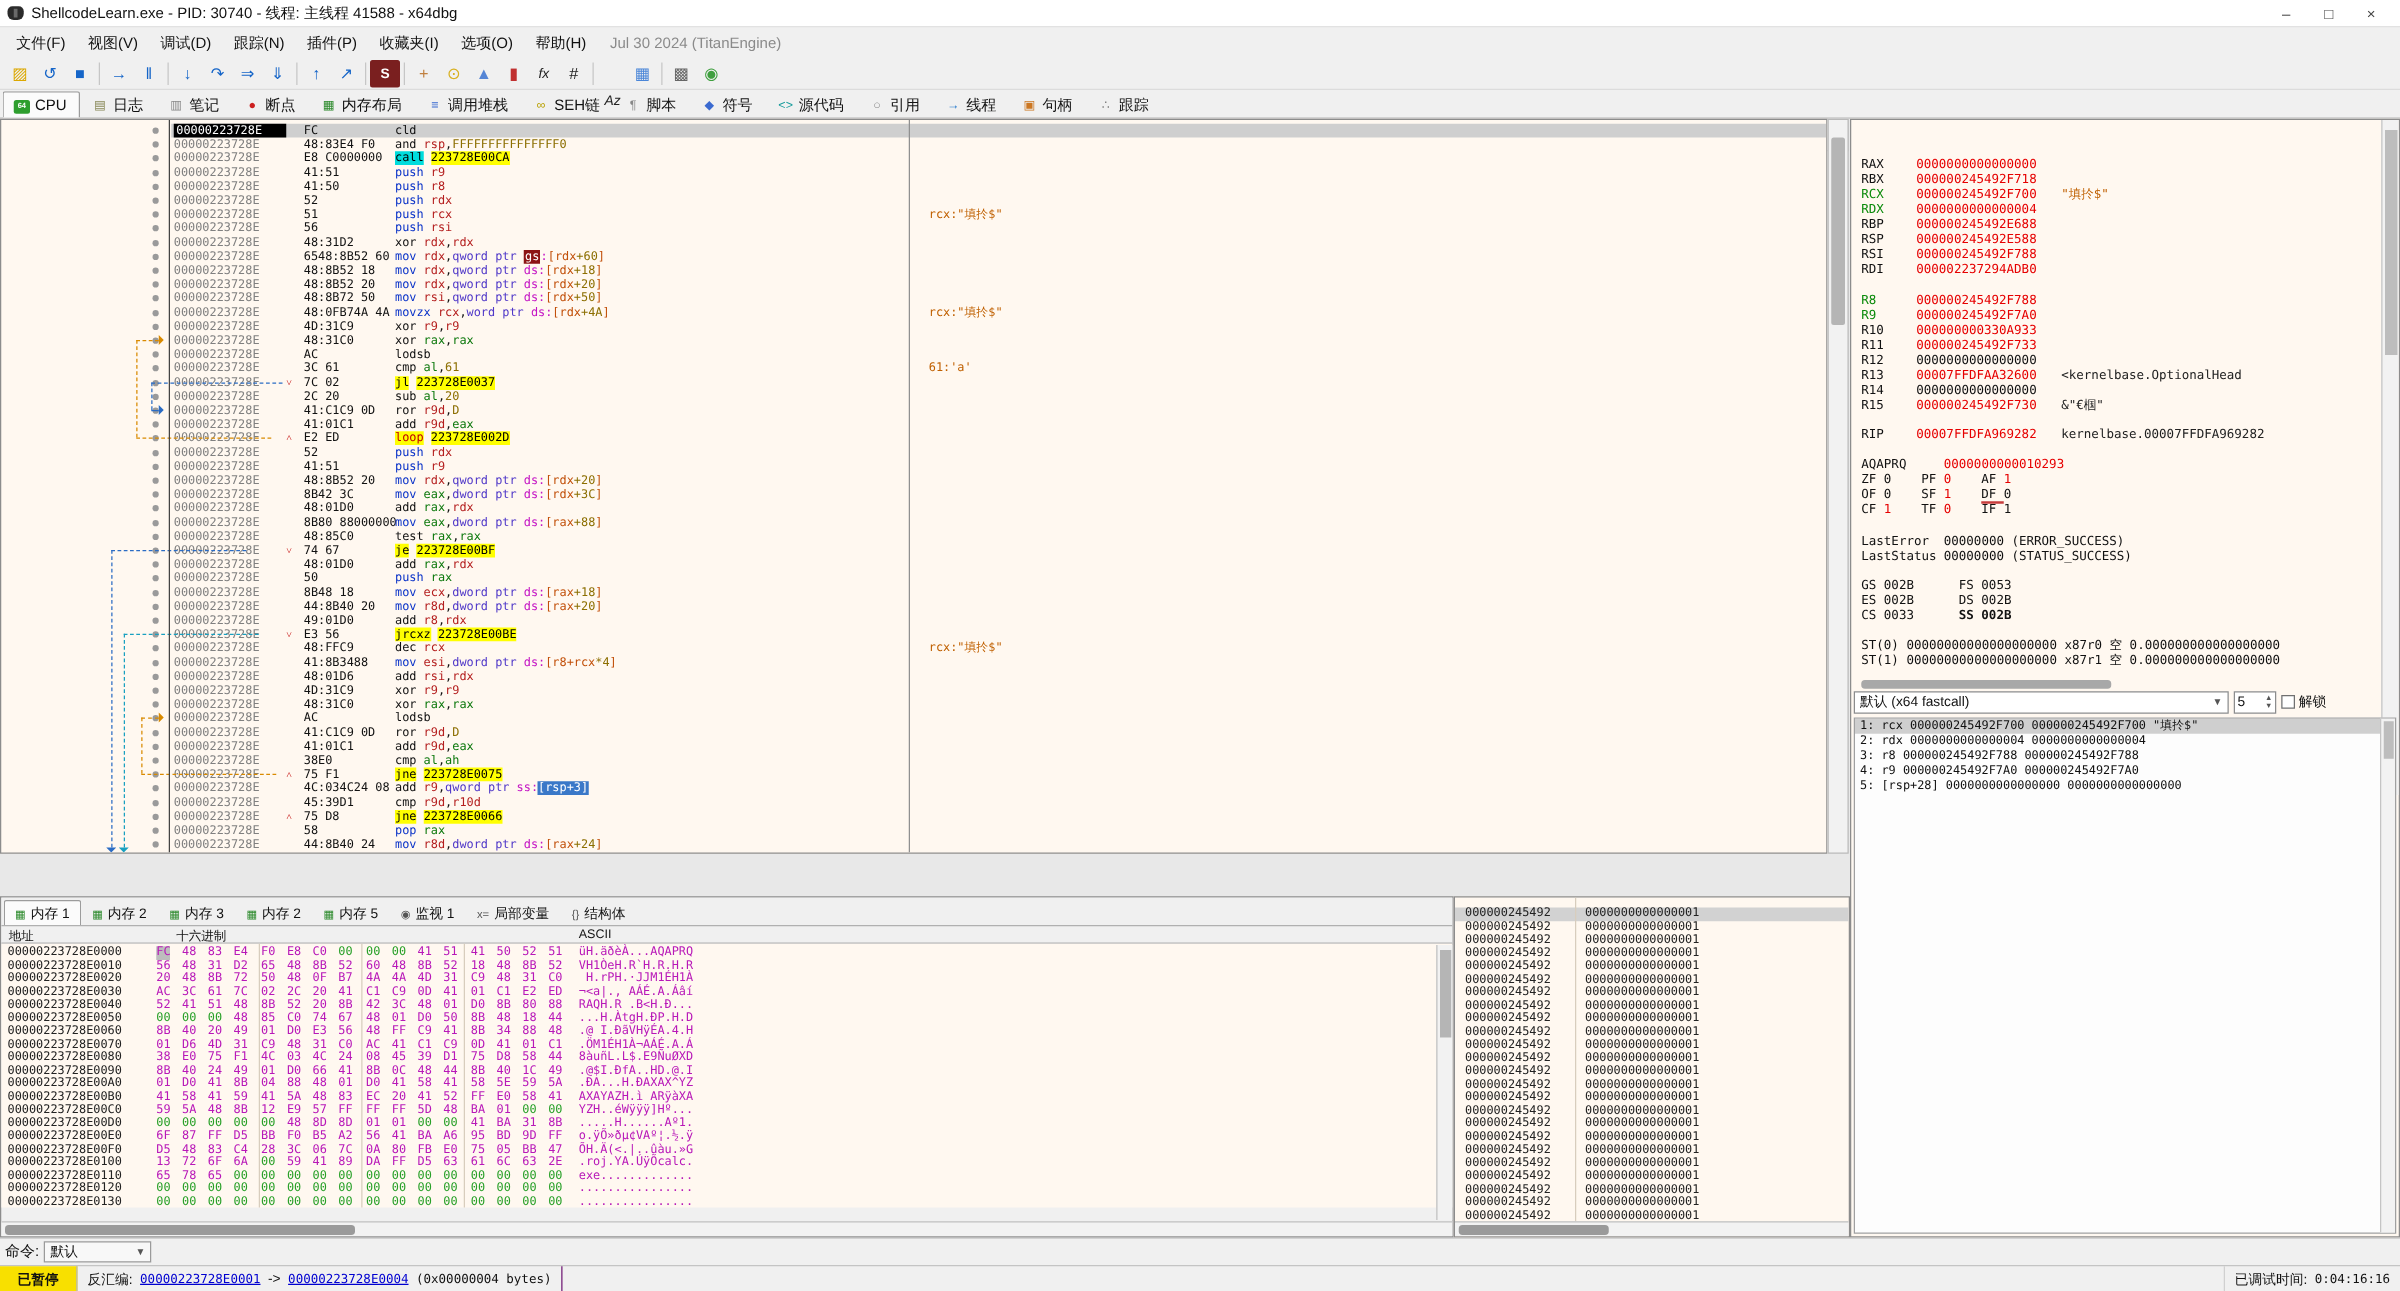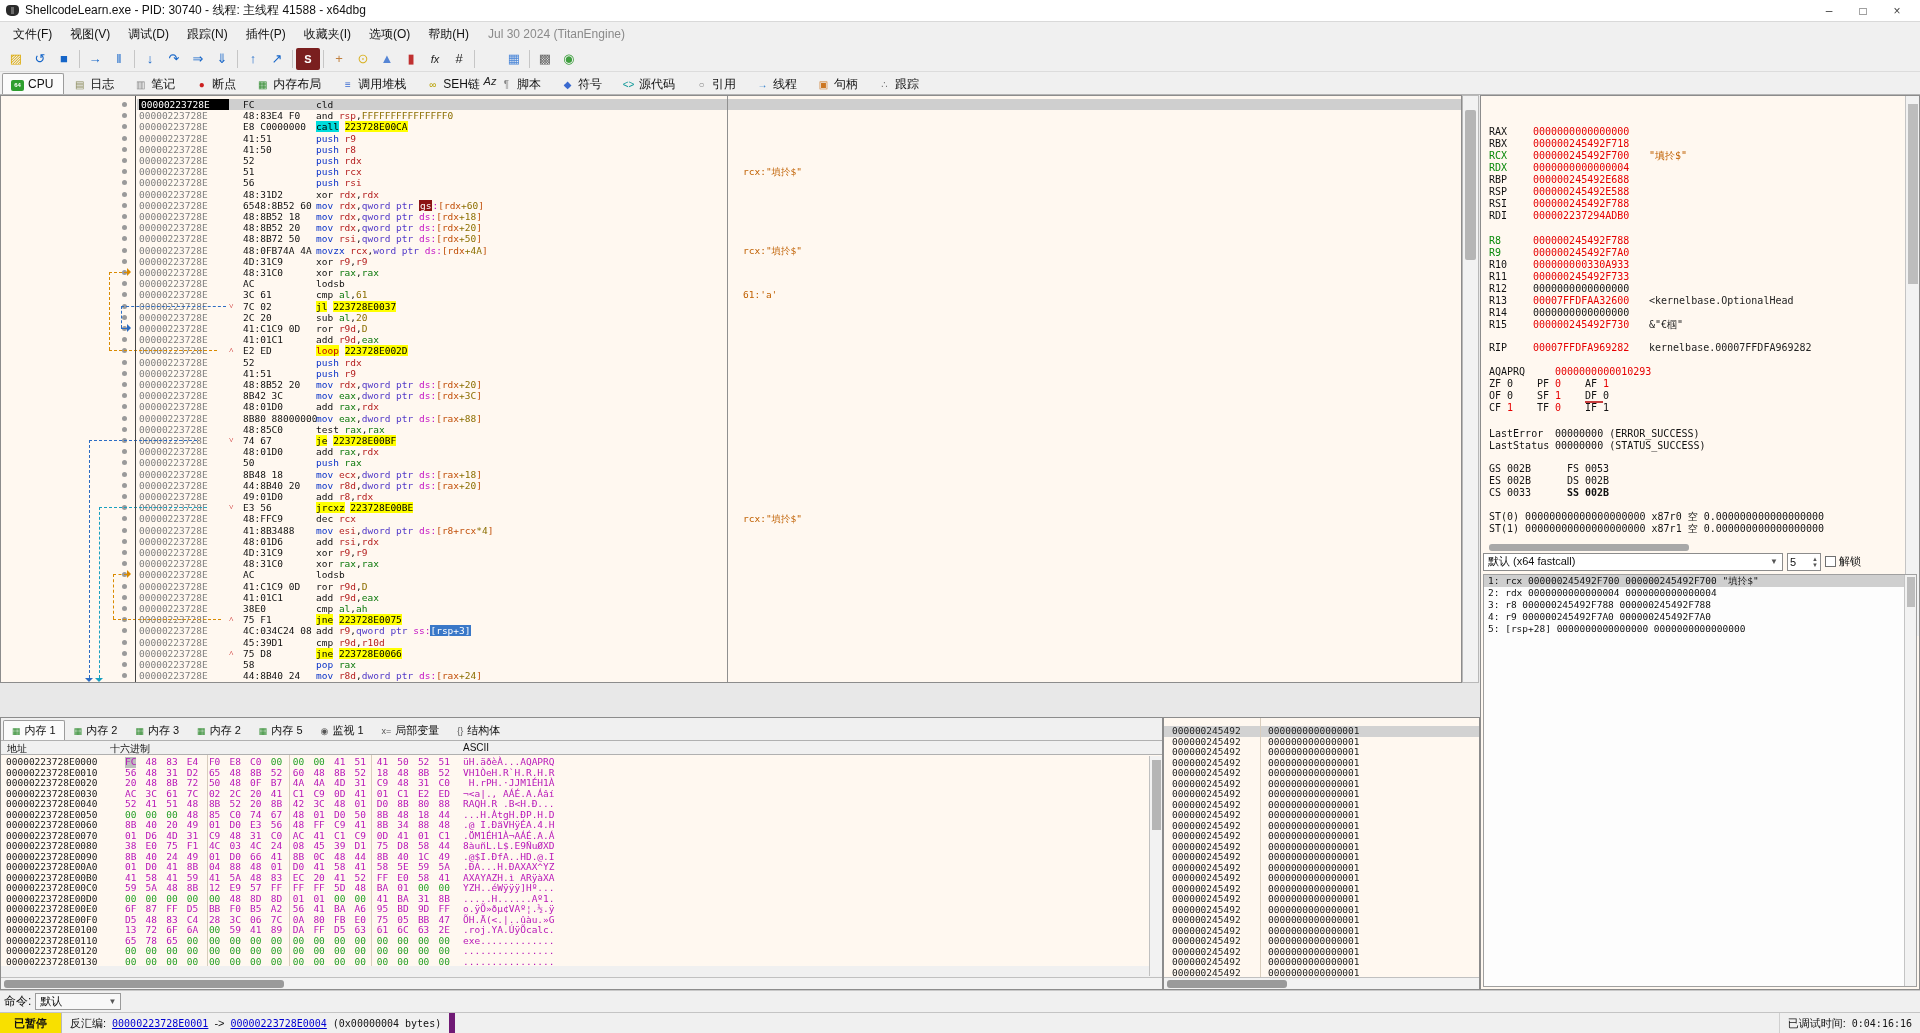--- a/index.html
+++ b/index.html
@@ -109,21 +109,21 @@
 #args-vscroll{position:absolute;right:0;top:0;width:12px;bottom:0;background:#f2f2f2;border-left:1px solid #c4c4c4}
 #args-vthumb{position:absolute;left:2px;top:2px;width:8px;height:30px;background:#bdbdbd}
 
 #cmdbar{height:22px;background:#f0f0f0;display:flex;align-items:center;padding:0 4px;gap:4px;border-top:1px solid #c8c8c8}
 #cmd-label{font-size:12px}
 #cmd-input{flex:1;height:17px;border:1px solid #7a7a7a;background:#fff;font-size:11px;padding:0 4px;font-family:"Liberation Sans",sans-serif;color:#333}
 #cmd-input::placeholder{color:#9a9a9a}
 #cmd-parser{width:86px;height:17px;border:1px solid #9a9a9a;background:#f8f8f8;font-size:11px;display:flex;align-items:center;justify-content:space-between;padding:0 4px}
 #statusbar{height:21px;background:#f0f0f0;border-top:1px solid #c4c4c4;display:flex;align-items:center;font-size:11px}
 #status-state{background:#f8e000;border-right:1px solid #b8b8b8;height:100%;display:flex;align-items:center;padding:0 14px;font-weight:bold}
-#status-mid{display:flex;align-items:center;gap:6px;padding:0 8px;border-right:6px solid #701a75;height:100%}
+#status-mid{display:flex;align-items:center;gap:6px;padding:0 8px;border-right:1px solid #701a75;height:100%}
 .slink{color:#0000d0;text-decoration:underline;font-family:"DejaVu Sans Mono",monospace;font-size:10px}
 #status-right{margin-left:auto;display:flex;align-items:center;gap:6px;padding:0 8px;border-left:1px solid #d0d0d0;height:100%}
 </style>
 </head>
 <body>
 
 <div id="titlebar">
   <span id="app-icon"></span>
   <span id="title-text">ShellcodeLearn.exe - PID: 30740 - 线程: 主线程 41588 - x64dbg</span>
   <div id="win-btns">
@@ -353,21 +353,21 @@
           <span class="ticon" style="color: rgb(85, 85, 85);">x=</span>
           <span>局部变量</span>
         </div>
         <div class="dtab">
           <span class="ticon" style="color: rgb(85, 85, 85);">{}</span>
           <span>结构体</span>
         </div>
       </div>
     <div id="dump-head">
       <span style="left:6px">地址</span>
-      <span style="left:109px">十六进制</span>
+      <span style="left:140px">十六进制</span>
       <span style="left:462px">ASCII</span>
     </div>
     <div id="dump-body">
         <div class="grpline" style="left: 206px;"></div>
         <div class="grpline" style="left: 288px;"></div>
         <div class="grpline" style="left: 370px;"></div>
         <div class="hrow" style="top: 2px;"><span class="a">00000223728E0000</span><span class="b selb" style="left: 124px;">FC</span><span class="b" style="left: 144.6px;">48</span><span class="b" style="left: 165.2px;">83</span><span class="b" style="left: 185.8px;">E4</span><span class="b" style="left: 207.9px;">F0</span><span class="b" style="left: 228.5px;">E8</span><span class="b" style="left: 249.1px;">C0</span><span class="b z" style="left: 269.7px;">00</span><span class="b z" style="left: 291.8px;">00</span><span class="b z" style="left: 312.4px;">00</span><span class="b" style="left: 333px;">41</span><span class="b" style="left: 353.6px;">51</span><span class="b" style="left: 375.7px;">41</span><span class="b" style="left: 396.3px;">50</span><span class="b" style="left: 416.9px;">52</span><span class="b" style="left: 437.5px;">51</span><span class="asc">üH.äðèÀ...AQAPRQ</span></div>
         <div class="hrow" style="top: 12.5px;"><span class="a">00000223728E0010</span><span class="b" style="left: 124px;">56</span><span class="b" style="left: 144.6px;">48</span><span class="b" style="left: 165.2px;">31</span><span class="b" style="left: 185.8px;">D2</span><span class="b" style="left: 207.9px;">65</span><span class="b" style="left: 228.5px;">48</span><span class="b" style="left: 249.1px;">8B</span><span class="b" style="left: 269.7px;">52</span><span class="b" style="left: 291.8px;">60</span><span class="b" style="left: 312.4px;">48</span><span class="b" style="left: 333px;">8B</span><span class="b" style="left: 353.6px;">52</span><span class="b" style="left: 375.7px;">18</span><span class="b" style="left: 396.3px;">48</span><span class="b" style="left: 416.9px;">8B</span><span class="b" style="left: 437.5px;">52</span><span class="asc">VH1ÒeH.R`H.R.H.R</span></div>
         <div class="hrow" style="top: 23px;"><span class="a">00000223728E0020</span><span class="b" style="left: 124px;">20</span><span class="b" style="left: 144.6px;">48</span><span class="b" style="left: 165.2px;">8B</span><span class="b" style="left: 185.8px;">72</span><span class="b" style="left: 207.9px;">50</span><span class="b" style="left: 228.5px;">48</span><span class="b" style="left: 249.1px;">0F</span><span class="b" style="left: 269.7px;">B7</span><span class="b" style="left: 291.8px;">4A</span><span class="b" style="left: 312.4px;">4A</span><span class="b" style="left: 333px;">4D</span><span class="b" style="left: 353.6px;">31</span><span class="b" style="left: 375.7px;">C9</span><span class="b" style="left: 396.3px;">48</span><span class="b" style="left: 416.9px;">31</span><span class="b" style="left: 437.5px;">C0</span><span class="asc"> H.rPH.·JJM1ÉH1À</span></div>
         <div class="hrow" style="top: 33.5px;"><span class="a">00000223728E0030</span><span class="b" style="left: 124px;">AC</span><span class="b" style="left: 144.6px;">3C</span><span class="b" style="left: 165.2px;">61</span><span class="b" style="left: 185.8px;">7C</span><span class="b" style="left: 207.9px;">02</span><span class="b" style="left: 228.5px;">2C</span><span class="b" style="left: 249.1px;">20</span><span class="b" style="left: 269.7px;">41</span><span class="b" style="left: 291.8px;">C1</span><span class="b" style="left: 312.4px;">C9</span><span class="b" style="left: 333px;">0D</span><span class="b" style="left: 353.6px;">41</span><span class="b" style="left: 375.7px;">01</span><span class="b" style="left: 396.3px;">C1</span><span class="b" style="left: 416.9px;">E2</span><span class="b" style="left: 437.5px;">ED</span><span class="asc">¬&lt;a|., AÁÉ.A.Áâí</span></div>

